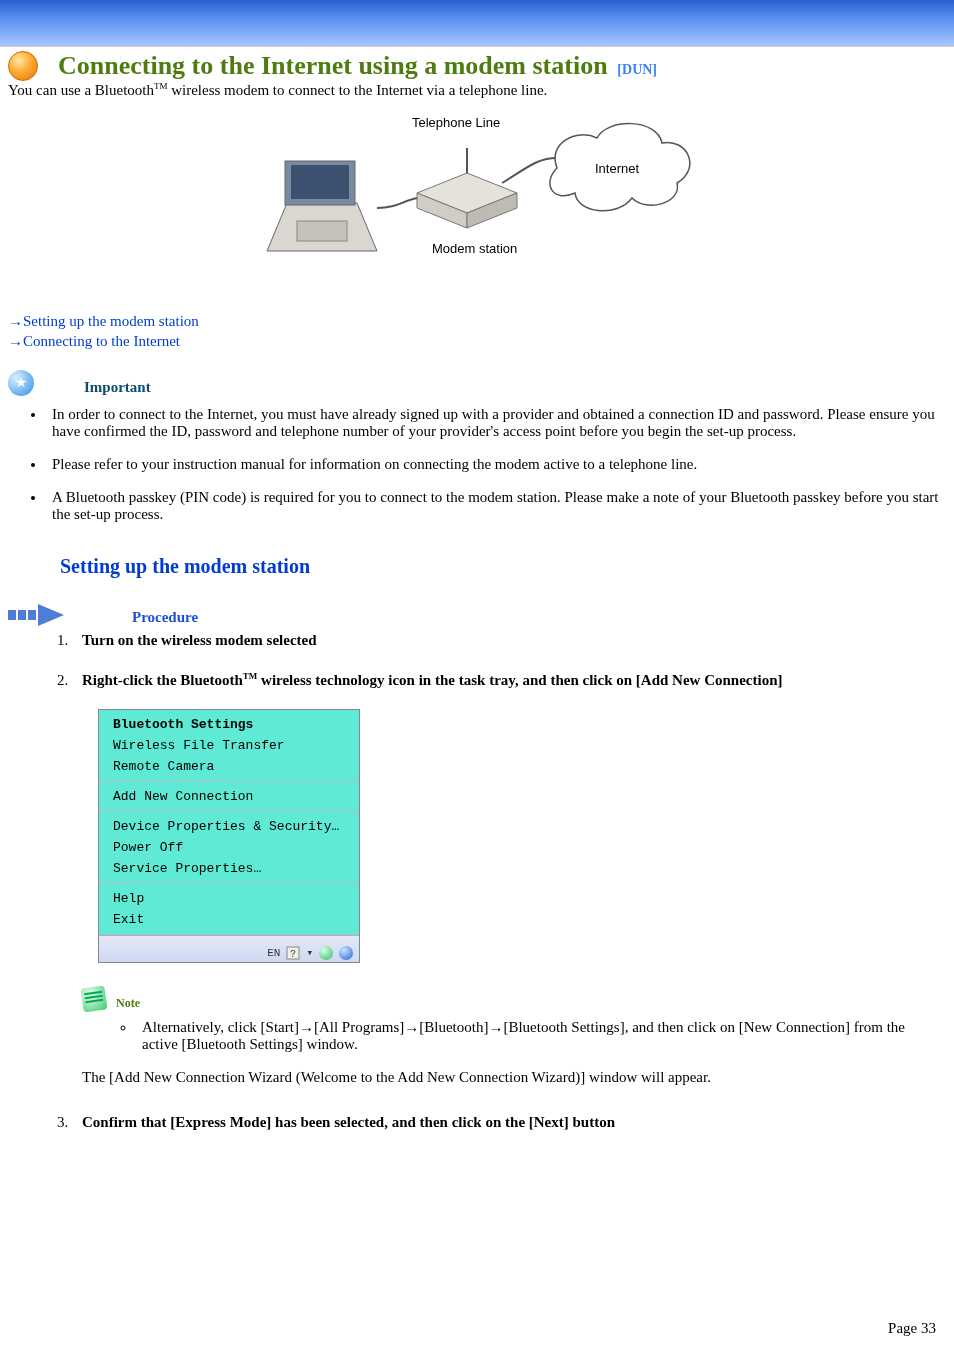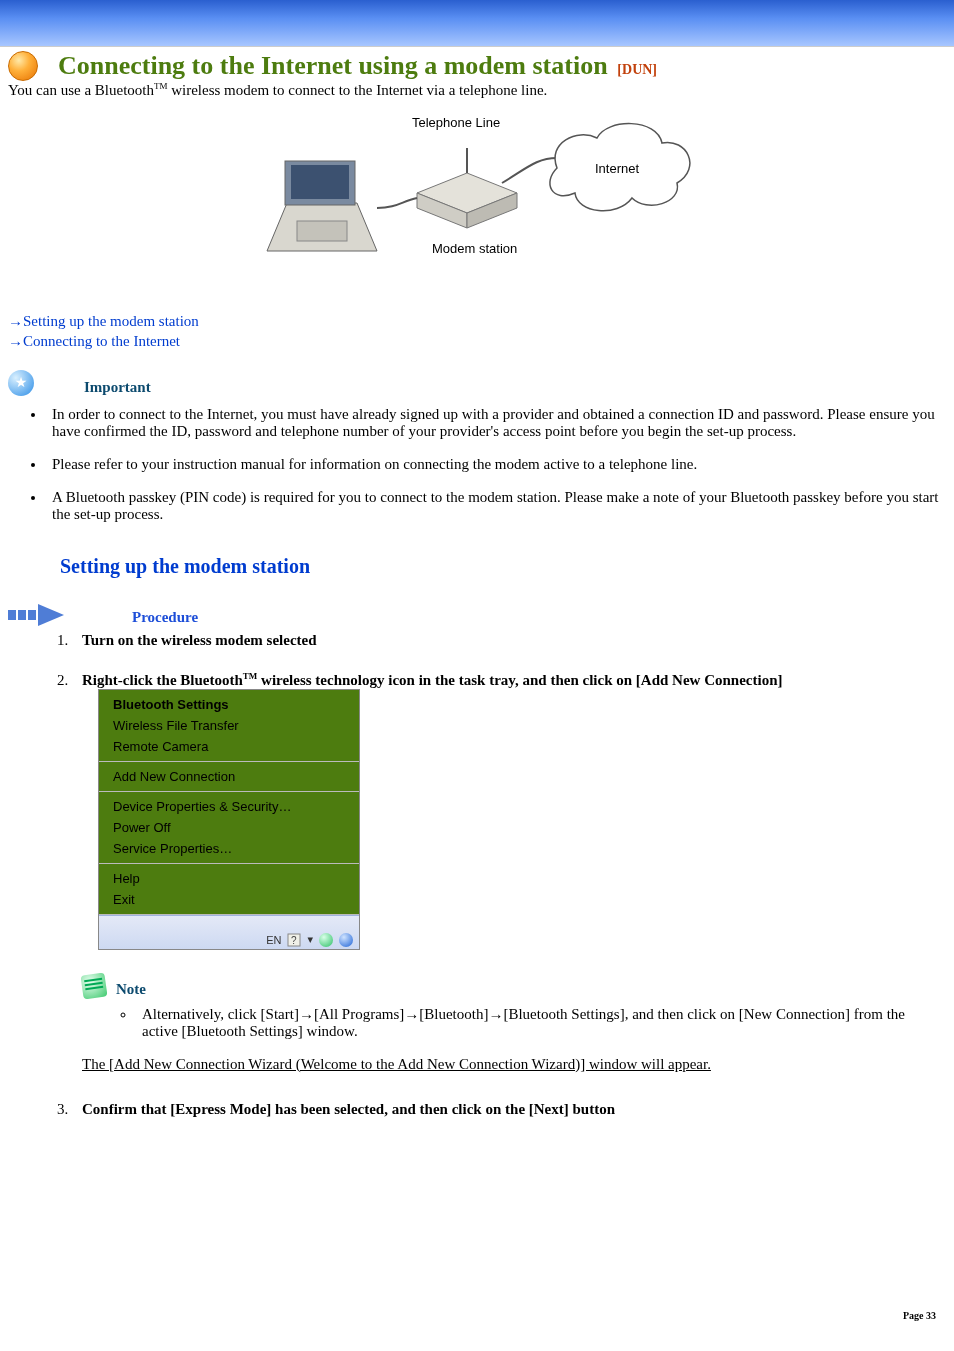--- a/index.html
+++ b/index.html
@@ -1,54 +1,54 @@
 <!DOCTYPE html>
 <html><head>
 <meta charset="utf-8">
 <style>
   html,body{margin:0;padding:0;background:#fff;}
   body{font-family:"Times New Roman",Times,serif;font-size:15px;color:#000;width:954px;}
   .topbar{height:46px;background:linear-gradient(#2a5fcf,#5a8ff3 40%,#a7c6ff);border-bottom:1px solid #ccc;margin-bottom:4px;}
   .hdr-row{display:flex;align-items:center;padding:0 8px 0 8px;}
   .orb{width:28px;height:28px;border-radius:50%;background:radial-gradient(circle at 35% 30%,#ffe9a8 0%,#ffb03a 40%,#e67100 100%);border:1px solid #c96b00;flex:0 0 auto;margin-right:20px;}
   .h1{font-weight:bold;color:#4d7c0f;font-size:26px;font-family:"Times New Roman",serif;}
-  .h1-sub{font-weight:bold;color:#c2410c;font-size:14px;margin-left:6px;}
+  .h1-sub{font-weight:bold;color:#3b82f6;font-size:14px;margin-left:6px;}
   .intro{font-size:15px;padding:0 8px;}
   .diagram{display:flex;justify-content:center;margin:14px 0 18px 0;}
   .diagram svg{display:block;}
   .links{padding:0 8px;color:#003ccf;font-size:15px;line-height:1.35;}
   .links a{color:#003ccf;text-decoration:none;}
   .important-row{display:flex;align-items:flex-end;padding:18px 8px 6px 8px;}
   .star-icon{width:26px;height:26px;border-radius:50%;background:radial-gradient(circle at 30% 30%,#d9f0ff,#2c8de6);display:flex;align-items:center;justify-content:center;margin-right:50px;flex:0 0 auto;}
   .star-icon::after{content:"★";color:#fff;font-size:14px;}
   .important-lbl{font-weight:bold;color:#0c4a6e;font-size:15px;}
   ul.important-list{margin:4px 0 0 0;padding:0 8px 0 46px;}
   ul.important-list li{margin:0 0 16px 0;padding-left:6px;}
   .section-h2{font-weight:bold;color:#003ccf;font-size:20px;padding:16px 8px 4px 60px;}
   .proc-row{display:flex;align-items:flex-end;padding:22px 8px 0 8px;}
   .proc-icon{width:56px;height:22px;margin-right:68px;flex:0 0 auto;}
   .proc-lbl{font-weight:bold;color:#1d4ed8;font-size:15px;}
   ol.proc{margin:6px 0 0 0;padding:0 8px 0 72px;}
   ol.proc > li{margin:0 0 22px 0;padding-left:10px;}
   ol.proc > li > .step{font-weight:bold;}
-  .menu-wrap{margin:0 0 0 16px;width:260px;border:1px solid #888;background:#4d7c0f;font-family:Liberation Sans, sans-serif;font-size:13px;}
+  .menu-wrap{margin:20px 0 0 16px;width:260px;border:1px solid #888;background:#5eead4;font-family:Liberation Mono, monospace;font-size:13px;}
   .menu-wrap .grp{border-bottom:1px solid #bbb;padding:4px 0;}
   .menu-wrap .grp:last-child{border-bottom:none;}
   .menu-wrap .item{padding:3px 14px;}
   .menu-wrap .bold{font-weight:bold;}
-  .tray{background:linear-gradient(#e4e9f7,#cdd9f2);border-top:1px solid #9fb3df;display:flex;align-items:center;justify-content:flex-end;gap:6px;padding:17px 6px 2px 6px;font-size:11px;color:#333;}
+  .tray{background:linear-gradient(#e4e9f7,#cdd9f2);border-top:1px solid #9fb3df;display:flex;align-items:center;justify-content:flex-end;gap:6px;padding:10px 6px 2px 6px;font-size:11px;color:#333;}
   .tray .dot{width:14px;height:14px;border-radius:50%;}
   .note-row{display:flex;align-items:flex-end;padding:24px 8px 4px 66px;}
   .note-icon{width:24px;height:24px;margin-right:10px;background:radial-gradient(circle at 35% 30%,#e8fff0,#3ec96e);border-radius:4px;position:relative;transform:rotate(-8deg);}
   .note-icon::after{content:"";position:absolute;left:3px;right:3px;top:5px;height:2px;background:#0a5;box-shadow:0 4px 0 #0a5,0 8px 0 #0a5;}
-  .note-lbl{font-weight:bold;color:#0c4a6e;font-size:15px;font-family:Liberation Serif, serif;}
+  .note-lbl{font-weight:bold;color:#4d7c0f;font-size:12px;font-family:Liberation Serif, serif;}
   ul.note-list{list-style:circle;margin:4px 0 0 0;padding:0 8px 0 120px;}
   ul.note-list li{margin-bottom:10px;padding-left:6px;}
-  .plain{padding:6px 8px 6px 44px;text-decoration:underline;}
-  .pgnum{position:fixed;right:18px;bottom:30px;font-size:10px;font-weight:bold;}
+  .plain{padding:6px 8px 6px 44px;}
+  .pgnum{position:fixed;right:18px;bottom:14px;font-size:15px;font-weight:normal;}
   sup.tm{font-size:9px;vertical-align:super;}
 </style>
 </head>
 <body>
 
 <div class="topbar"></div>
 
 <div class="hdr-row">
   <div class="orb"></div>
   <div>

